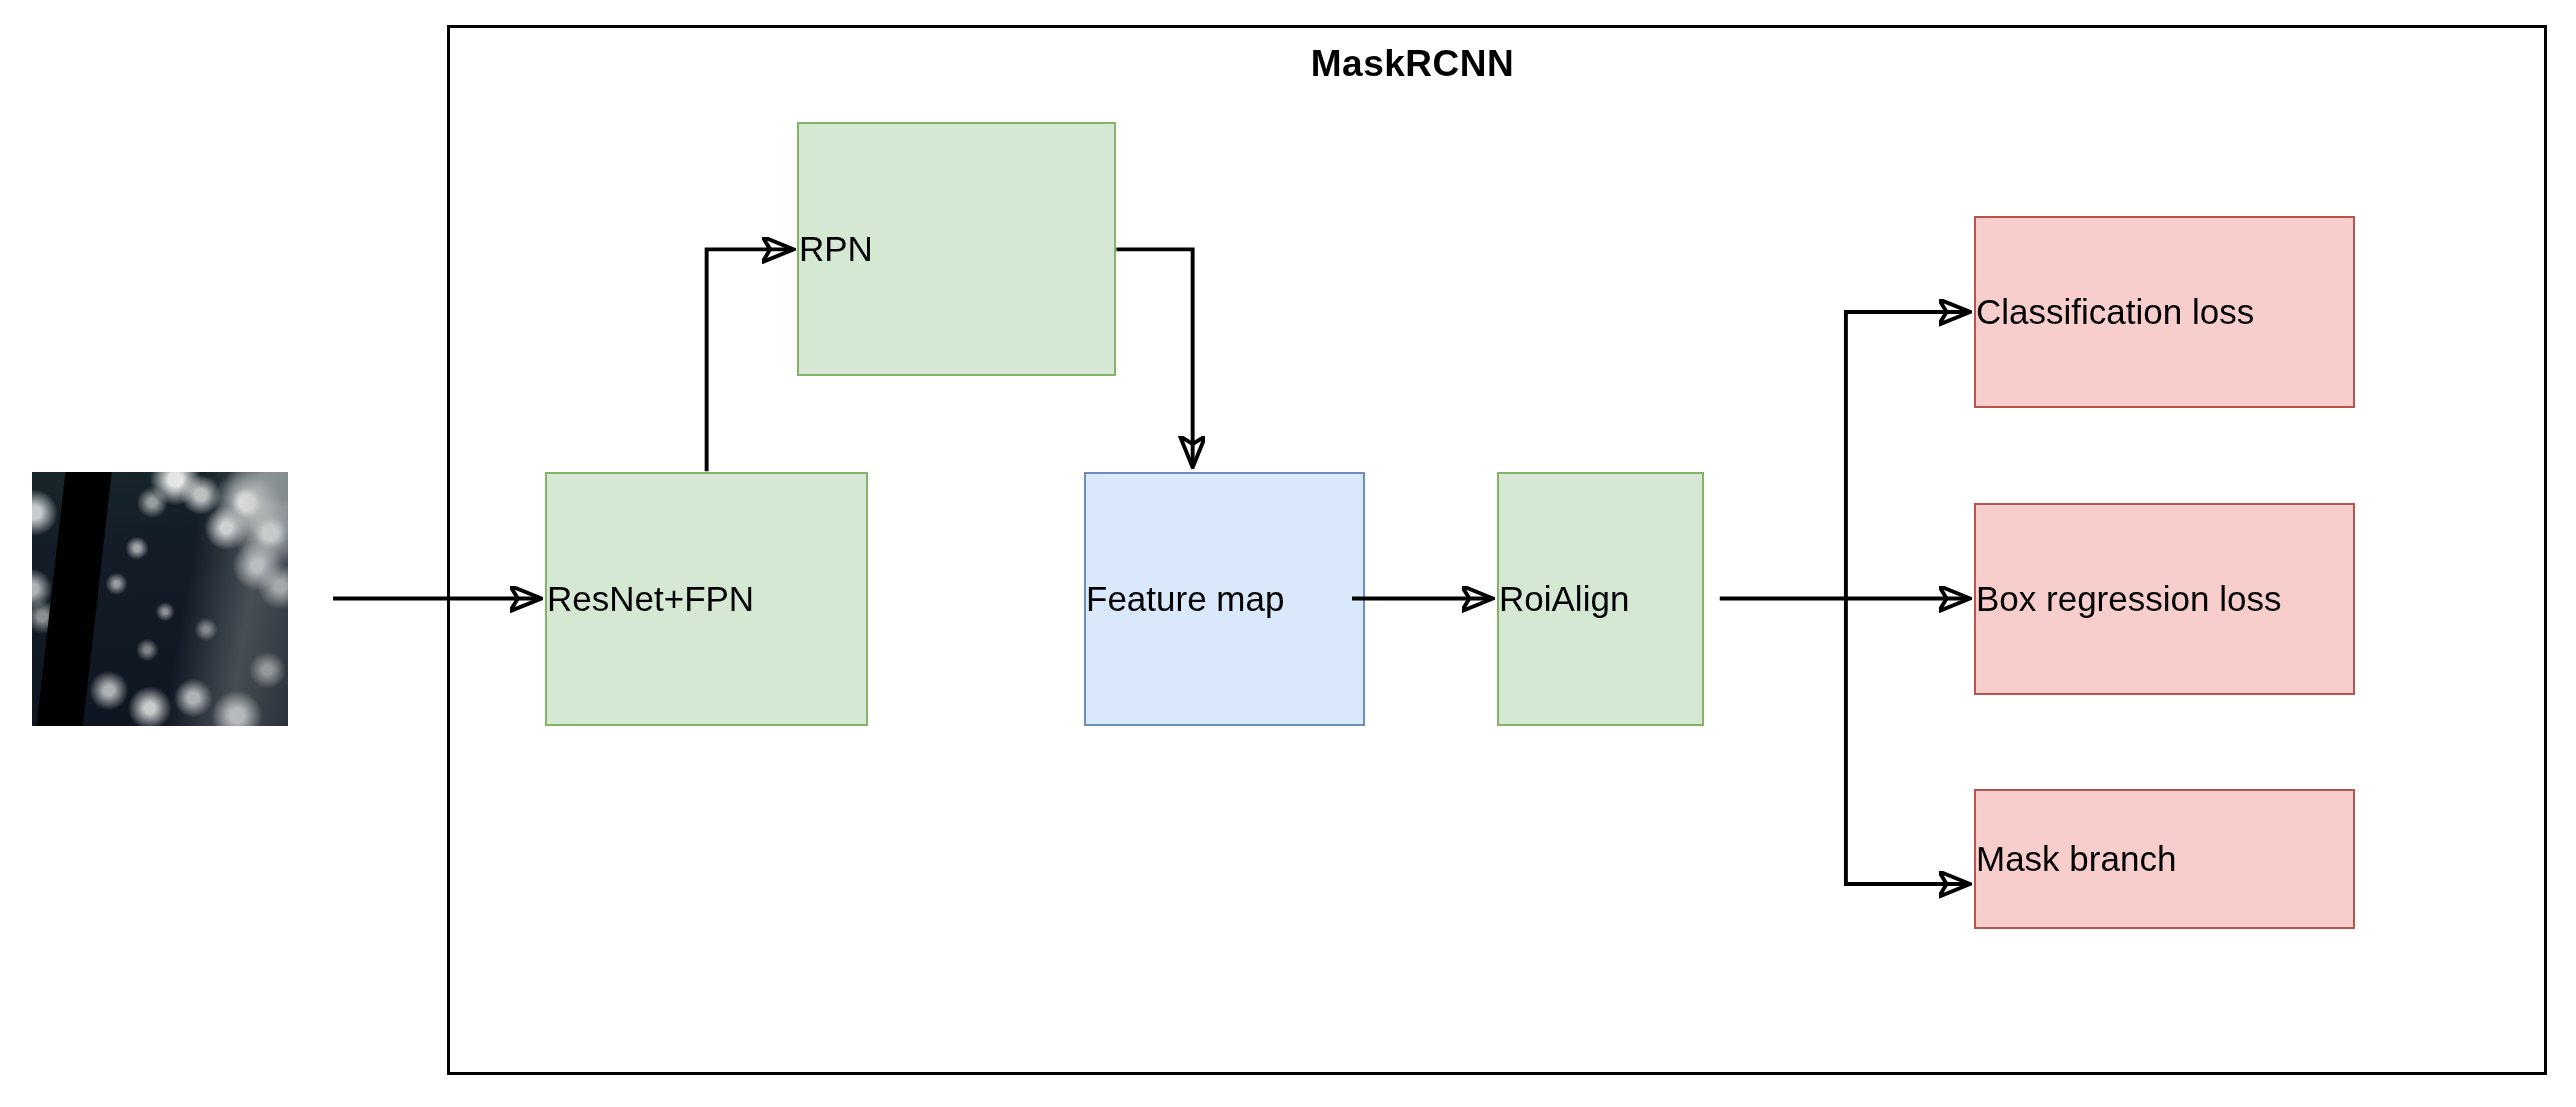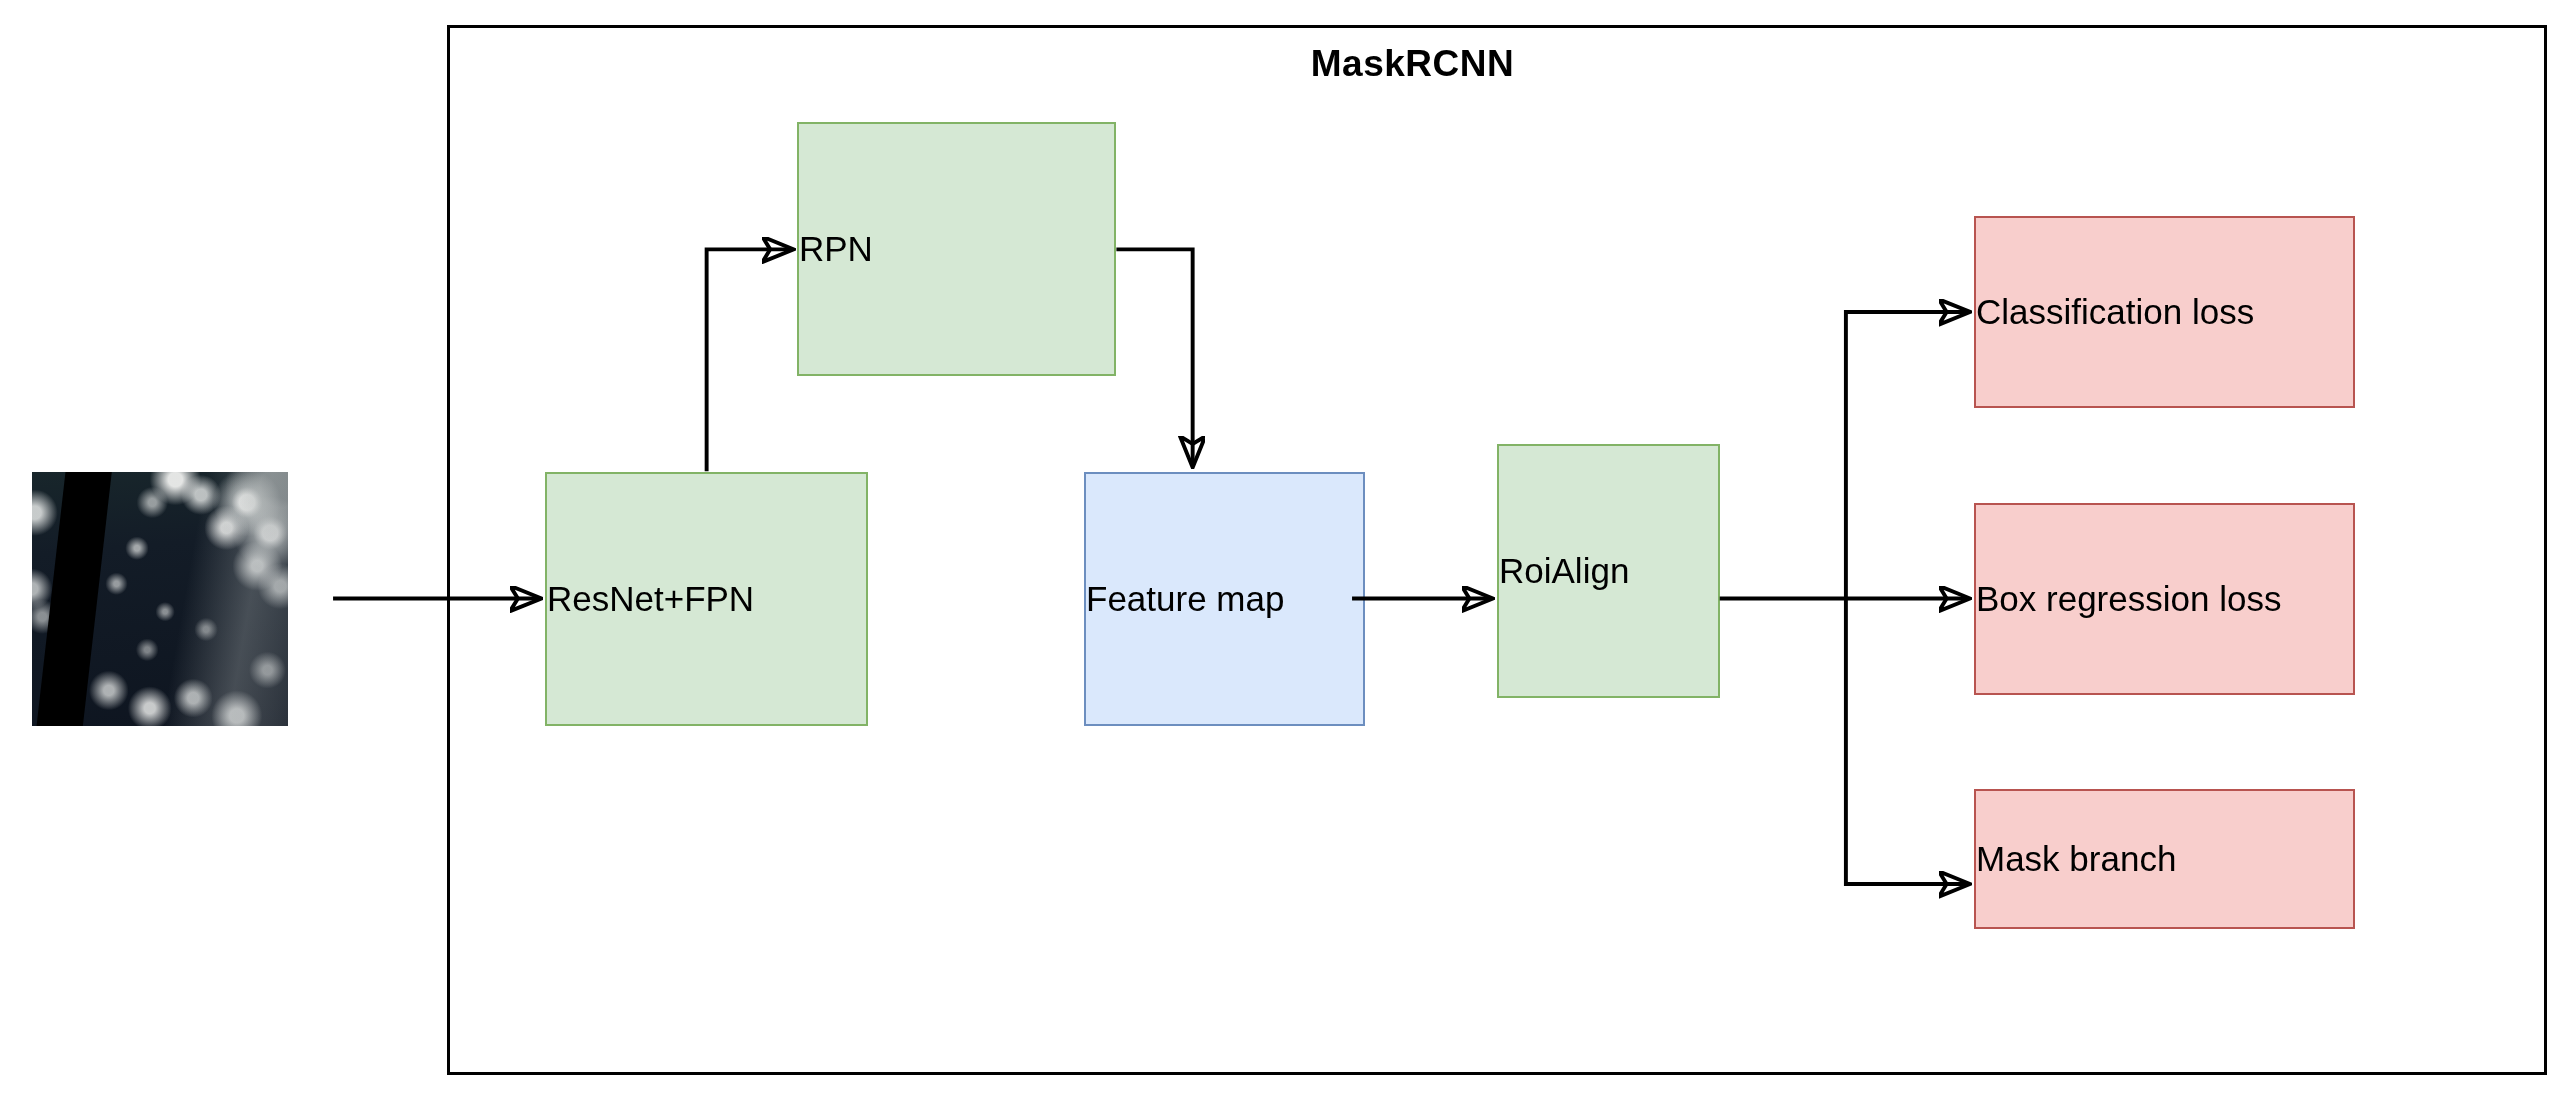--- a/index.html
+++ b/index.html
@@ -30,21 +30,21 @@
     position:absolute;display:flex;align-items:center;justify-content:flex-start;
     box-sizing:border-box;font-size:35px;text-align:center;line-height:1.15;
   }
   .node.green{background:var(--green-fill);border:2.9px solid var(--green-stroke);}
   .node.blue {background:var(--blue-fill); border:2.9px solid var(--blue-stroke);}
   .node.red  {background:var(--red-fill);  border:2.9px solid var(--red-stroke);}
 
   .node-rpn      {left:797px; top:122px;width:319px;height:254px;}
   .node-resnet   {left:545px; top:472px;width:323px;height:254px;}
   .node-feature  {left:1084px;top:472px;width:281px;height:254px;}
-  .node-roialign {left:1497px;top:444px;width:223px;height:254px;}
+  .node-roialign {left:1497px;top:472px;width:207px;height:254px;}
   .node-class    {left:1974px;top:216px;width:381px;height:192px;}
   .node-boxreg   {left:1974px;top:503px;width:381px;height:192px;}
   .node-mask     {left:1974px;top:789px;width:381px;height:140px;}
 
   
   .input-label{
     position:absolute;left:12.7px;top:397px;width:295px;text-align:center;font-size:37px;
   }
   .sat{
     position:absolute;left:32px;top:472px;width:256px;height:254px;overflow:hidden;

